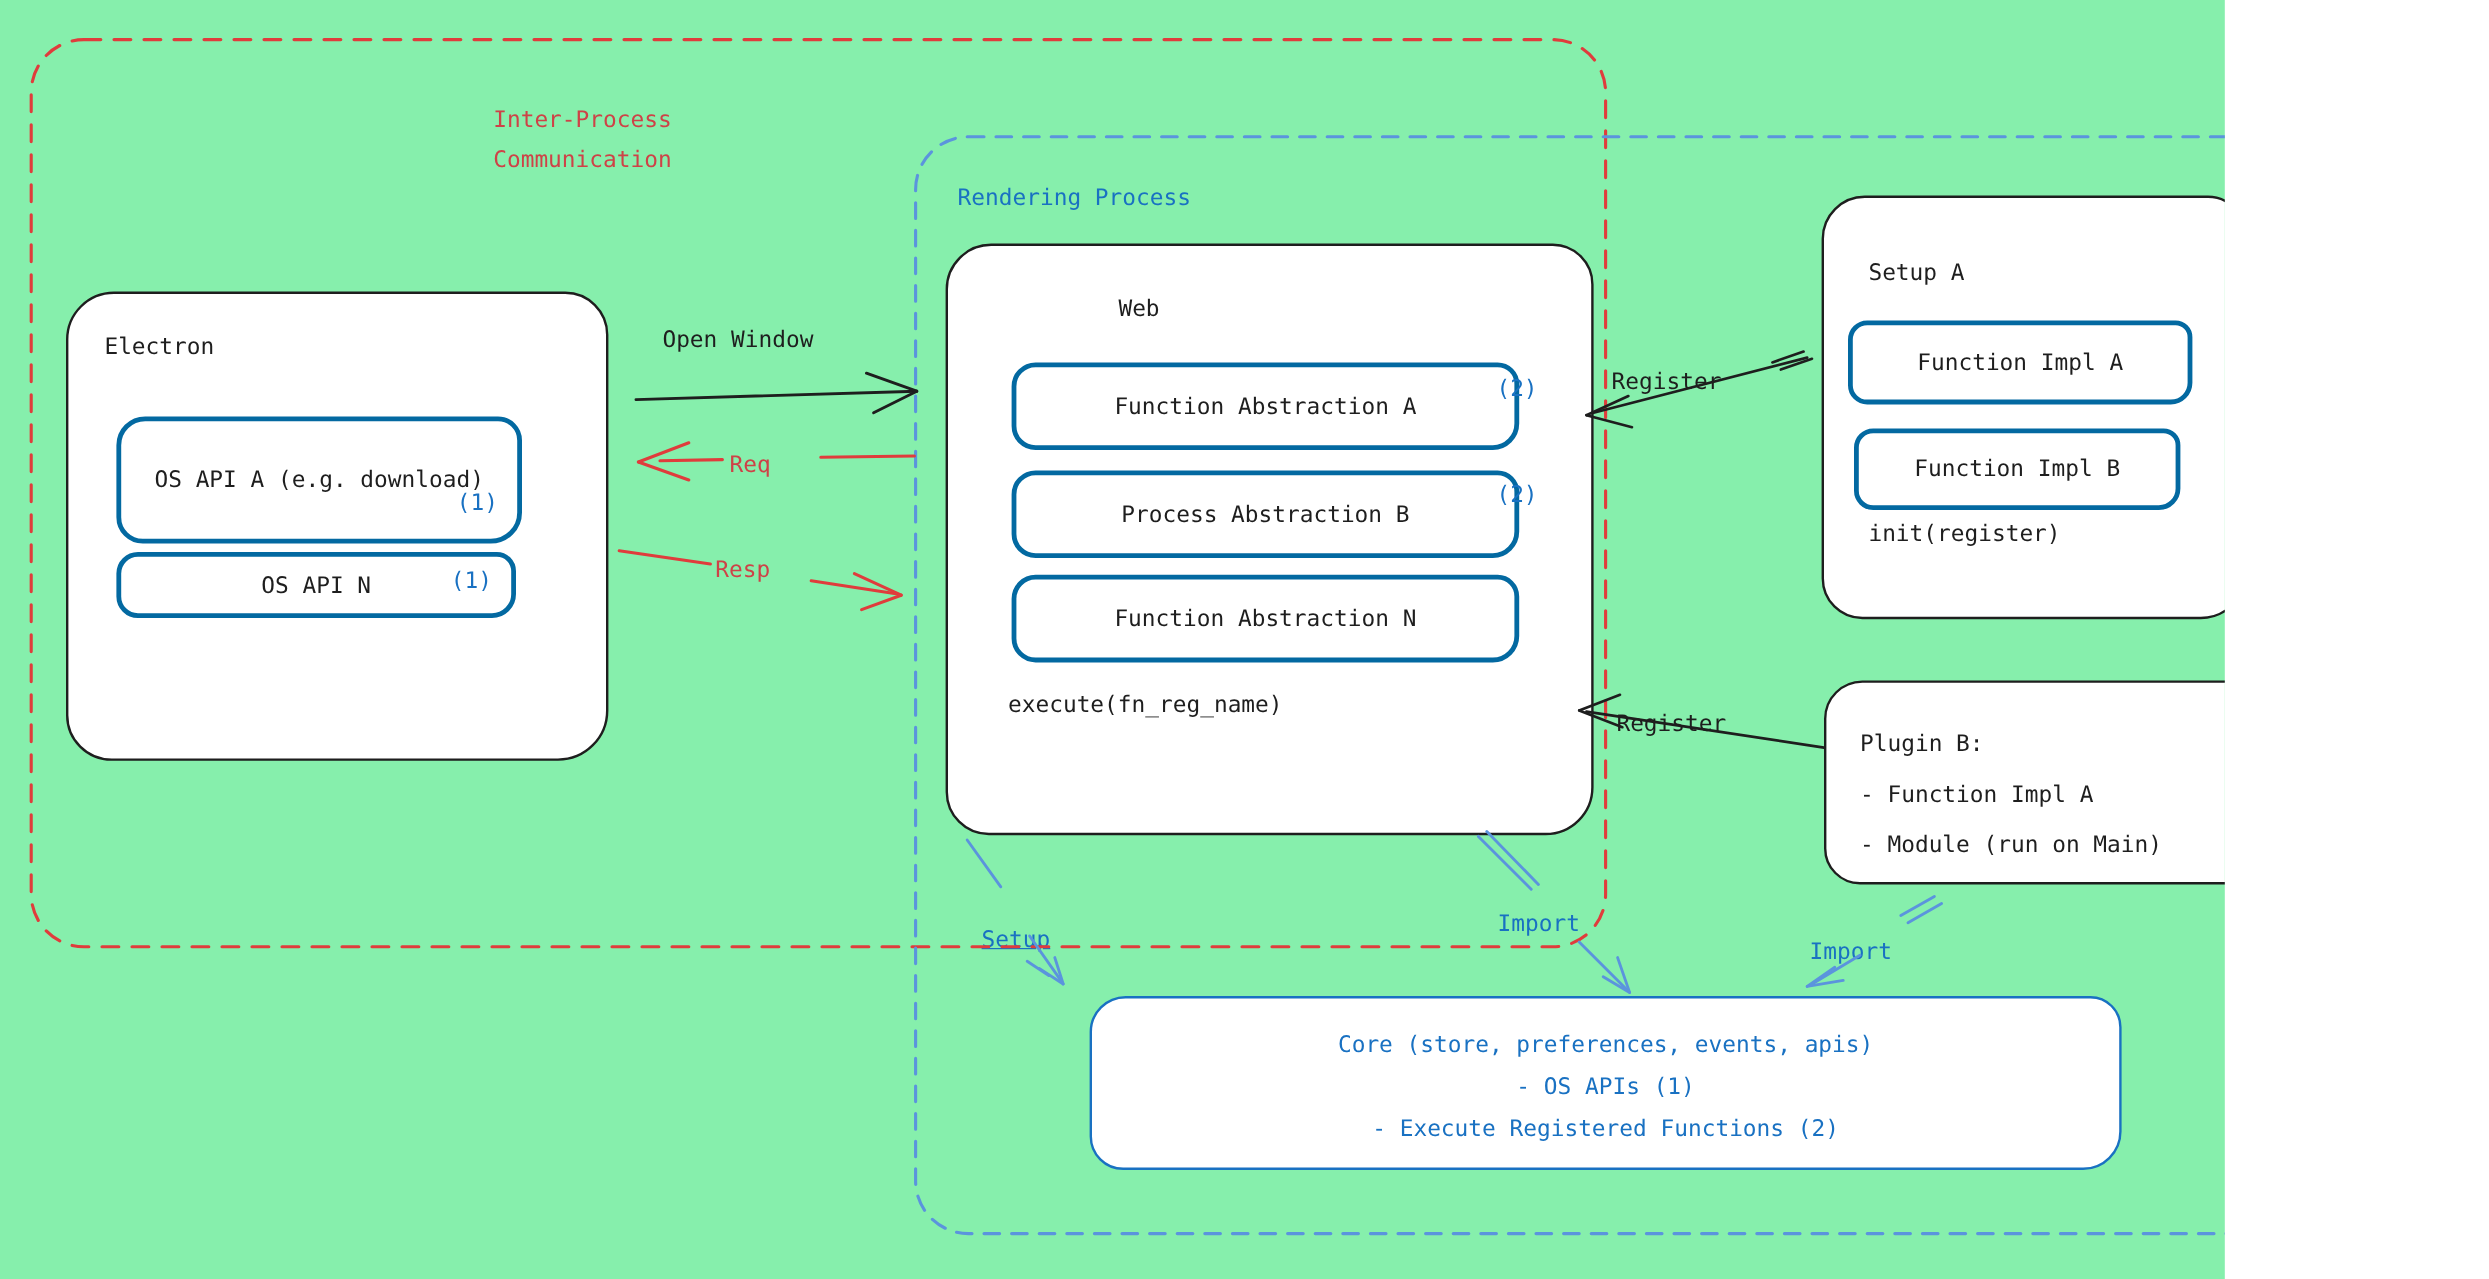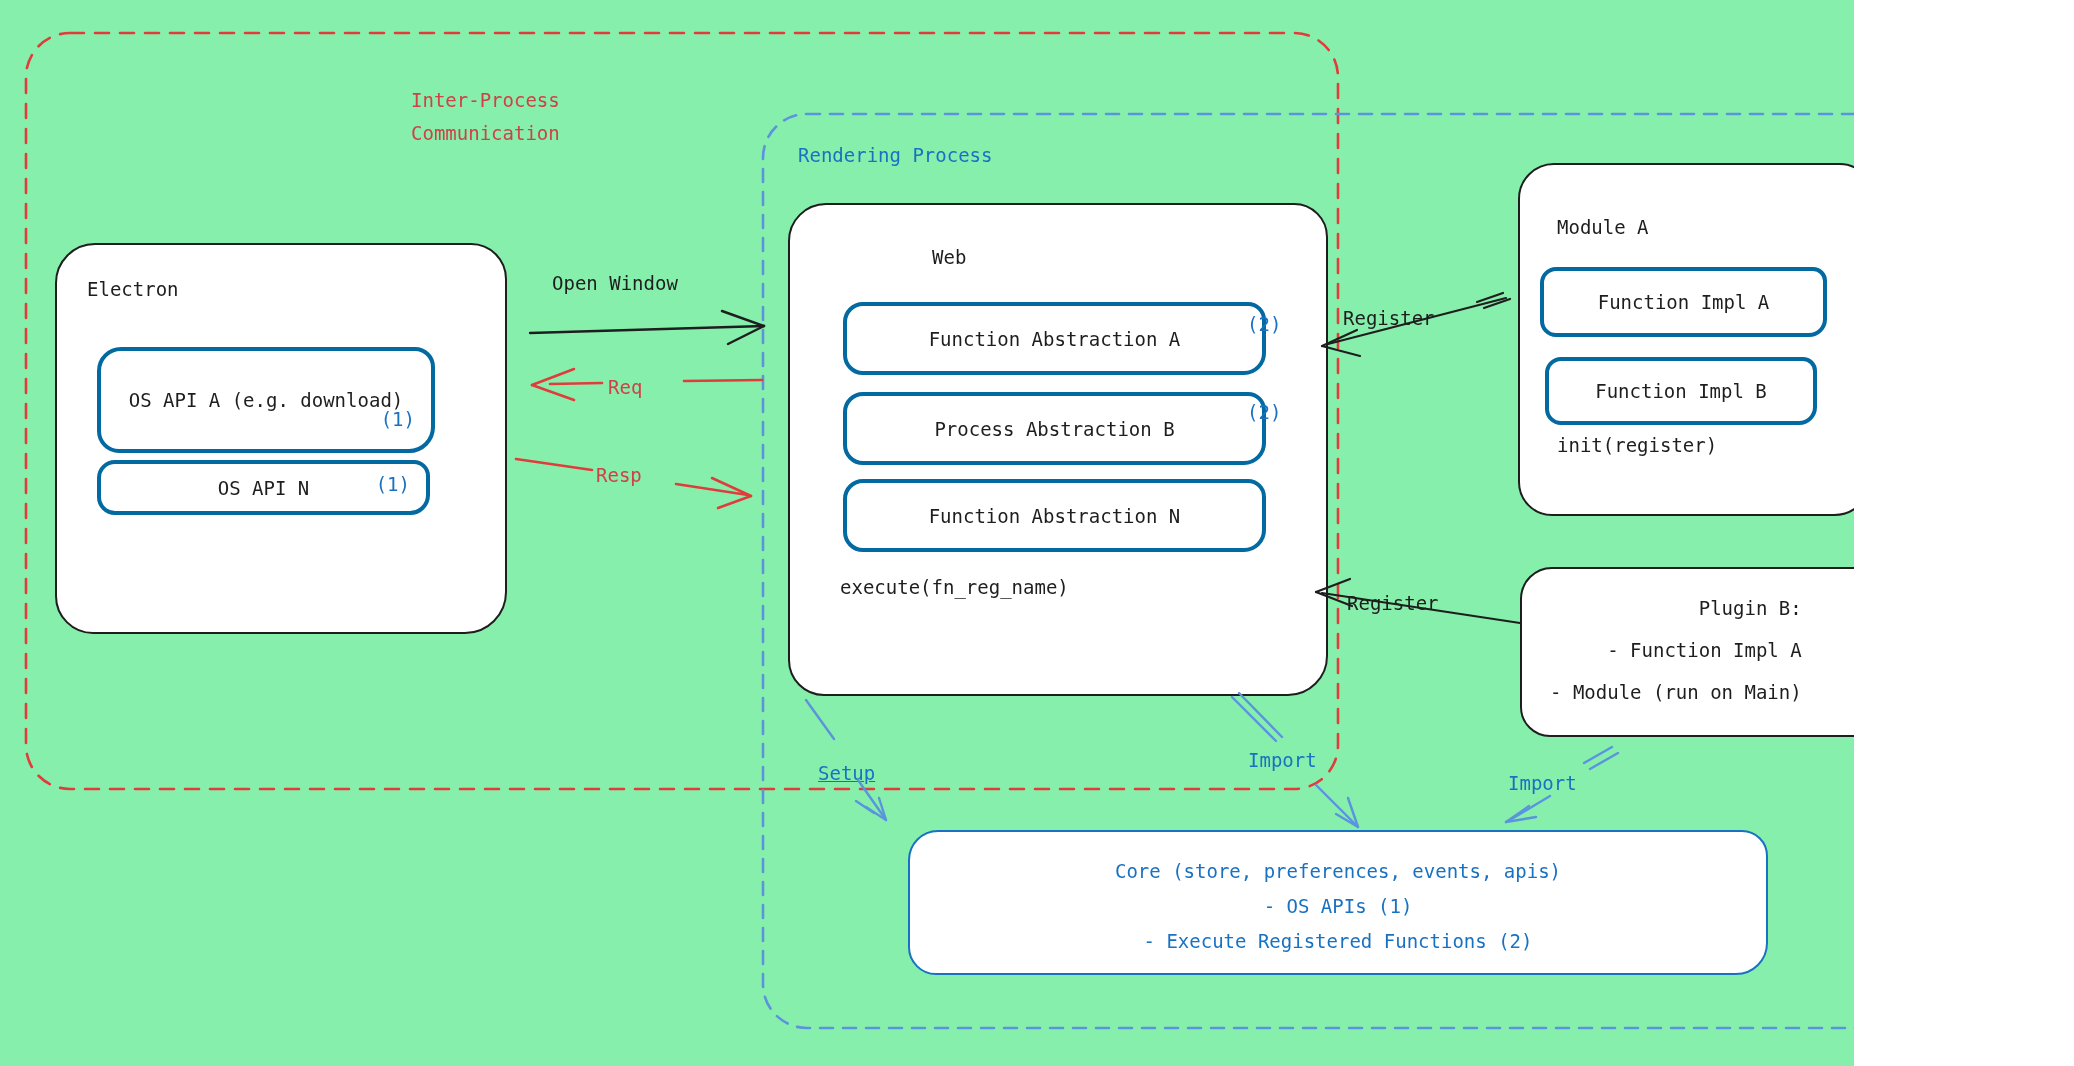--- a/index.html
+++ b/index.html
@@ -6,21 +6,21 @@
   .canvas{
     position:relative;
     width:1854px;height:1066px;
     background:#86efac;
     font-family:"DejaVu Sans Mono","Liberation Mono",monospace;
     font-size:19px;
     color:#1e1e1e;
     overflow:hidden;
   }
   .lbl{position:absolute;white-space:nowrap;line-height:1.22;}
-  .blue{color:#1971c2;}
+  .blue{color:#1971c2;margin-top:10px;}
   .red{color:#ce4247;}
   .box{position:absolute;background:#ffffff;border:2.2px solid #1e1e1e;}
   .subbox{position:absolute;background:#ffffff;border:4px solid #0369a1;
           display:flex;align-items:center;justify-content:center;text-align:center;}
   .badge{position:absolute;color:#1971c2;white-space:nowrap;}
   
   .electron{left:55px;top:243px;width:448px;height:387px;border-radius:40px 36px 42px 38px;}
   .electron-title{left:30px;top:33px;}
   .os-api-a{left:40px;top:102px;width:330px;height:98px;border-radius:24px 20px 26px 22px;line-height:31px;}
   .os-api-a .txt{display:block;width:300px;}
@@ -35,21 +35,21 @@
   .execute{left:50px;top:371px;}
   
   .plugin-a{left:1518px;top:163px;width:350px;height:349px;border-radius:36px 32px 38px 34px;}
   .plugin-a-title{left:37px;top:51px;}
   .impl{border-radius:16px 14px 18px 16px;}
   .impl.a{left:20px;top:102px;width:279px;height:62px;}
   .impl.b{left:25px;top:192px;width:264px;height:60px;}
   .init-lbl{left:37px;top:269px;}
   
   .plugin-b{left:1520px;top:567px;width:390px;height:166px;border-radius:32px 28px 34px 30px;}
-  .plugin-b-text{left:28px;top:18px;line-height:42px;text-align:right;}
+  .plugin-b-text{left:28px;top:30px;line-height:42px;}
   
   .core{left:908px;top:830px;width:860px;height:145px;border:2.2px solid #1971c2;
         border-radius:30px 26px 32px 28px;color:#1971c2;text-align:center;
         padding-top:22px;line-height:35px;box-sizing:border-box;}
   .svg-overlay{position:absolute;left:0;top:0;pointer-events:none;}
 </style>
 </head>
 <body>
 
 <div class="canvas">
@@ -89,21 +89,21 @@
     </div>
     <div class="lbl execute">execute(fn_reg_name)</div>
   </div>
   <div class="lbl badge" style="left:1247px;top:313px;">(2)</div>
   <div class="lbl badge" style="left:1247px;top:401px;">(2)</div>
 
   <div class="lbl" style="left:1343px;top:307px;">Register</div>
   <div class="lbl" style="left:1347px;top:592px;">Register</div>
 
   <div class="box plugin-a">
-    <div class="lbl plugin-a-title">Module A</div>
+    <div class="lbl plugin-a-title">Setup A</div>
     <div class="subbox impl a">
       <span>Function Impl A</span>
     </div>
     <div class="subbox impl b">
       <span>Function Impl B</span>
     </div>
     <div class="lbl init-lbl">init(register)</div>
   </div>
 
   <div class="box plugin-b">

